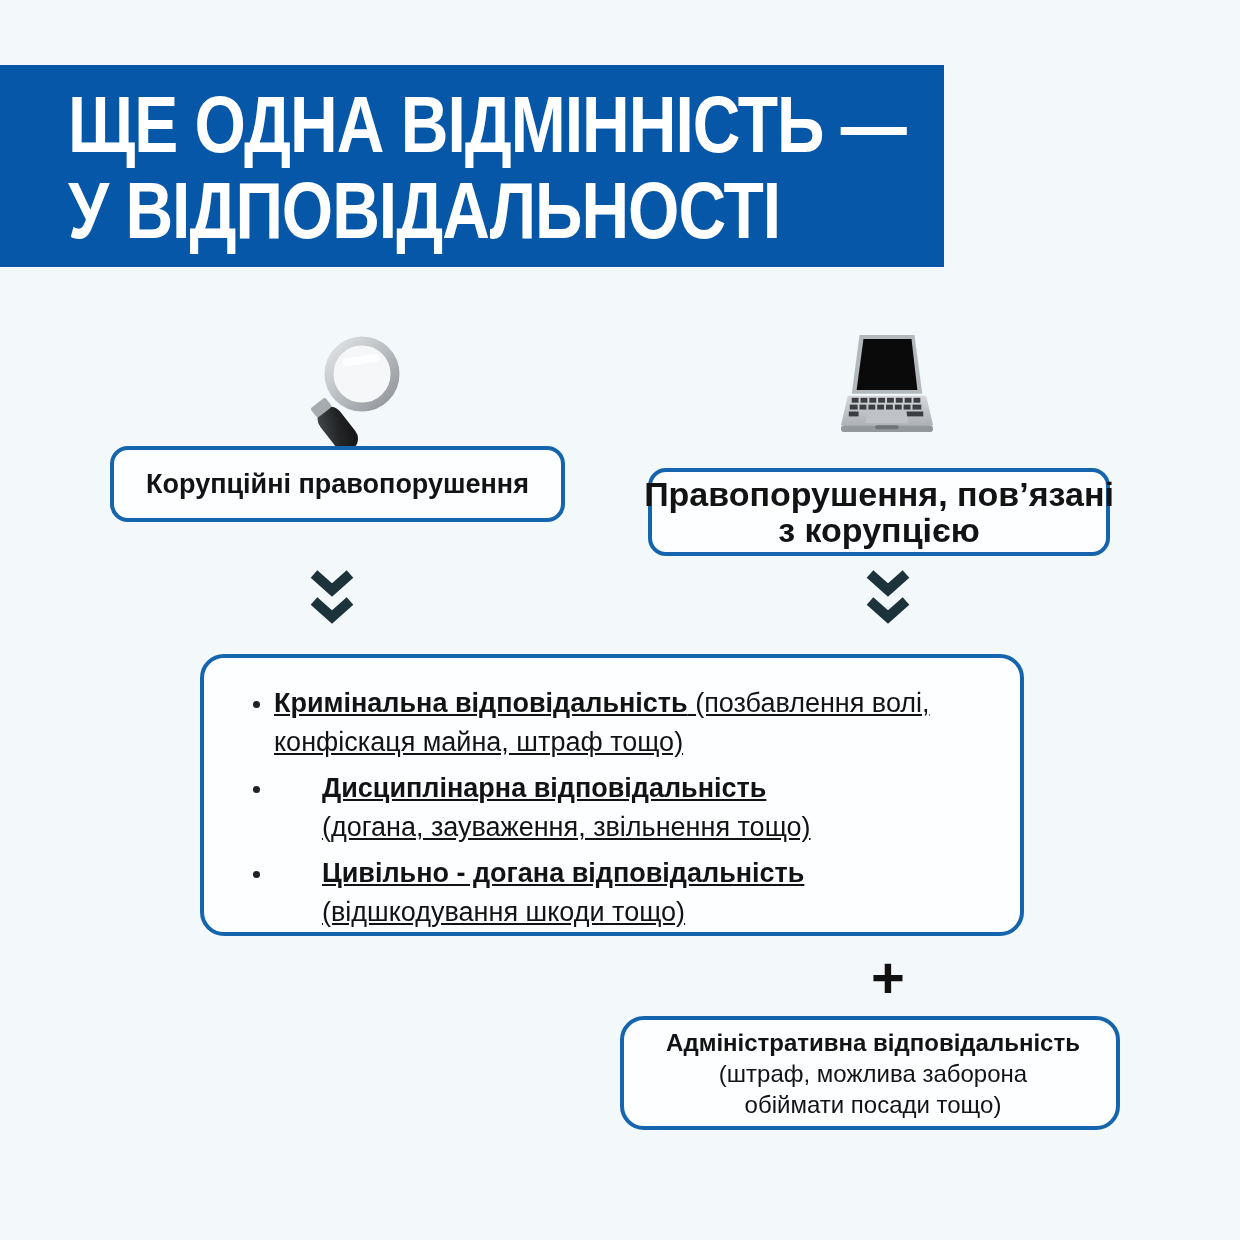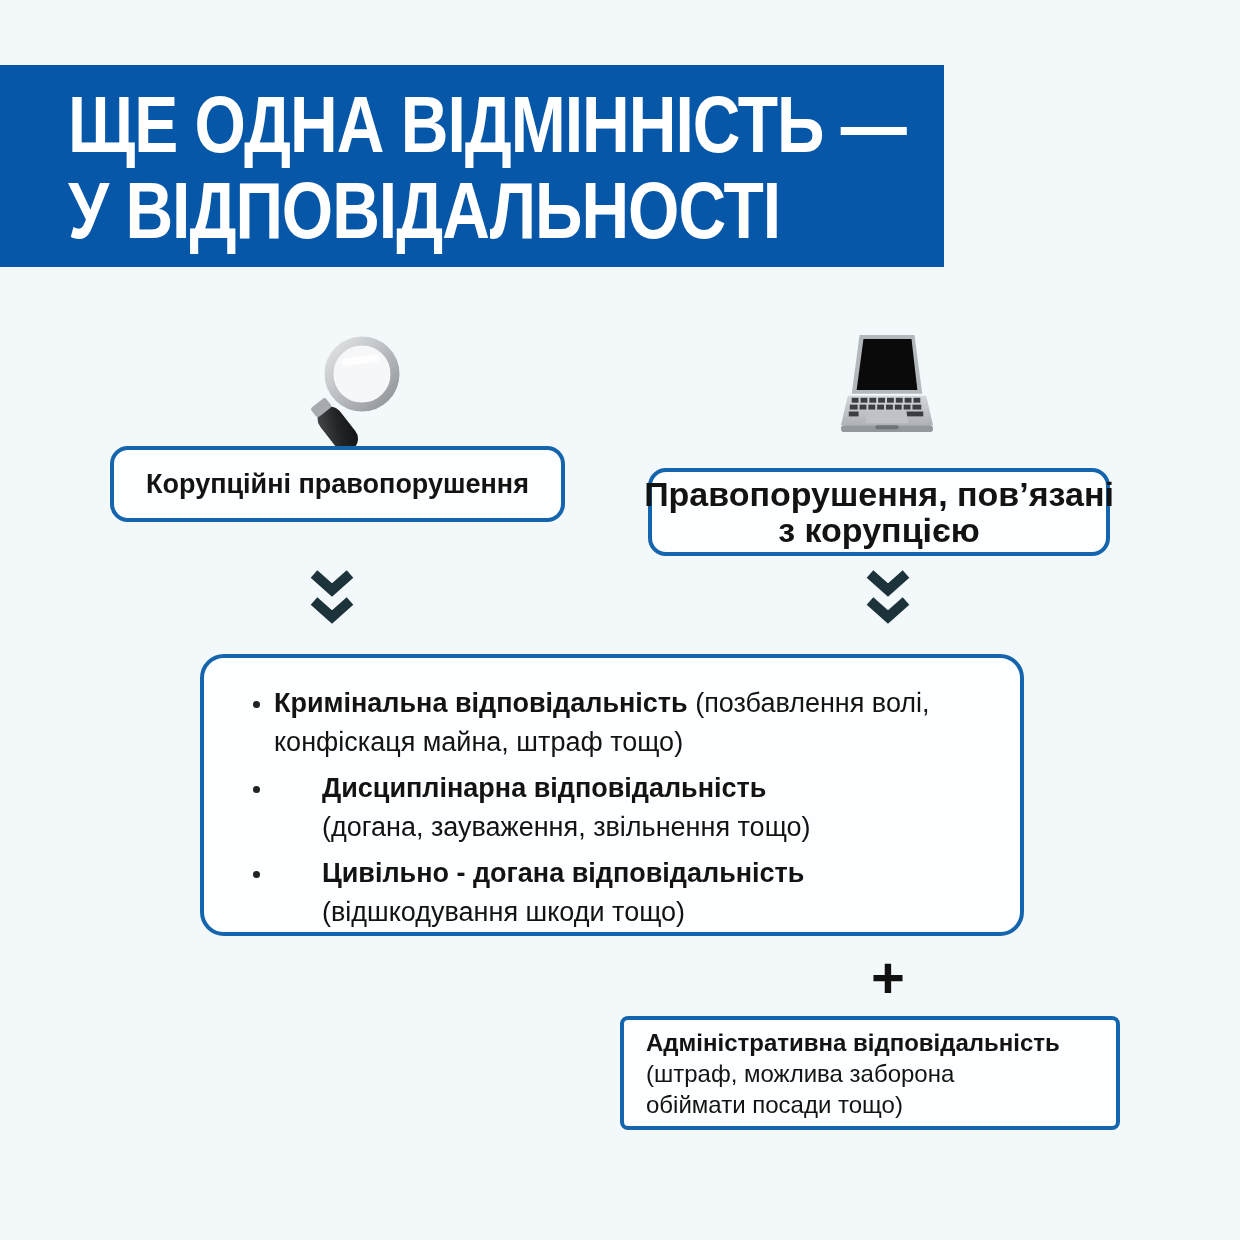--- a/index.html
+++ b/index.html
@@ -64,21 +64,21 @@
     left: 200px; top: 654px;
     width: 824px; height: 282px;
     background: #fcfeff;
     border: 4px solid #1464ae;
     border-radius: 24px;
     padding: 26px 20px 0 49px;
     color: #131313;
     font-size: 27px;
     line-height: 39px;
   }
-  .bullet { display: flex; }
+  .bullet { display: flex; text-decoration: underline; }
   .bullet + .bullet { margin-top: 7px; gap: 48px; }
   .bullet .dot {
     flex: 0 0 auto;
     width: 7px; height: 7px;
     border-radius: 50%;
     background: #222;
     margin: 17px 14px 0 0;
   }
   .bullet-text div { white-space: nowrap; }
   .bullet-text .b, .bold { font-weight: 700; }
@@ -92,25 +92,26 @@
     font-size: 58px;
     font-weight: 700;
   }
   
   .admin-box {
     position: absolute;
     left: 620px; top: 1016px;
     width: 500px; height: 114px;
     background: #fcfeff;
     border: 4px solid #1464ae;
-    border-radius: 8px;
+    border-radius: 24px;
     padding: 7px 16px 6px 22px;
     color: #131313;
     font-size: 24px;
     line-height: 31px;
+    text-align: center;
   }
   .admin-box div { white-space: nowrap; }
 </style>
 </head>
 <body>
 
 <div class="page">
 
   <header class="banner">
     <div class="banner-title">

